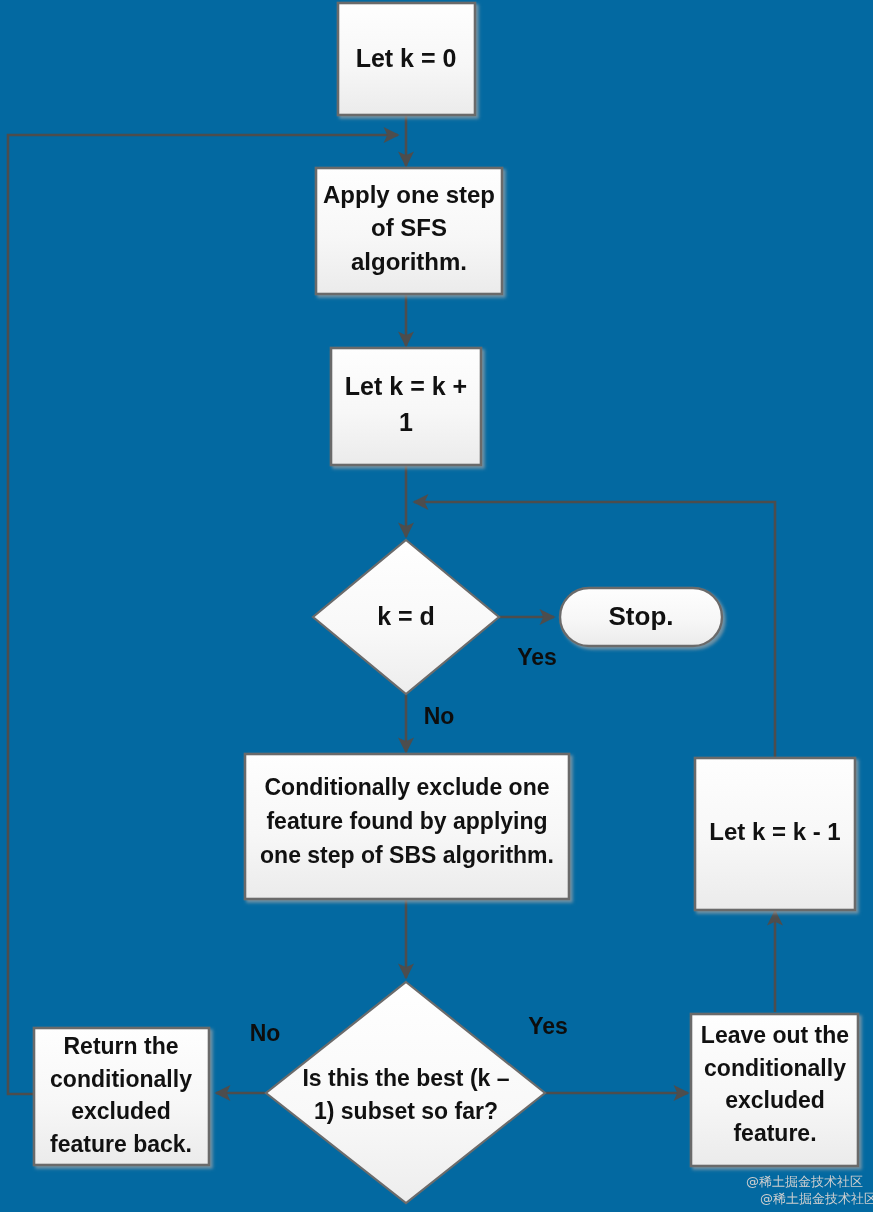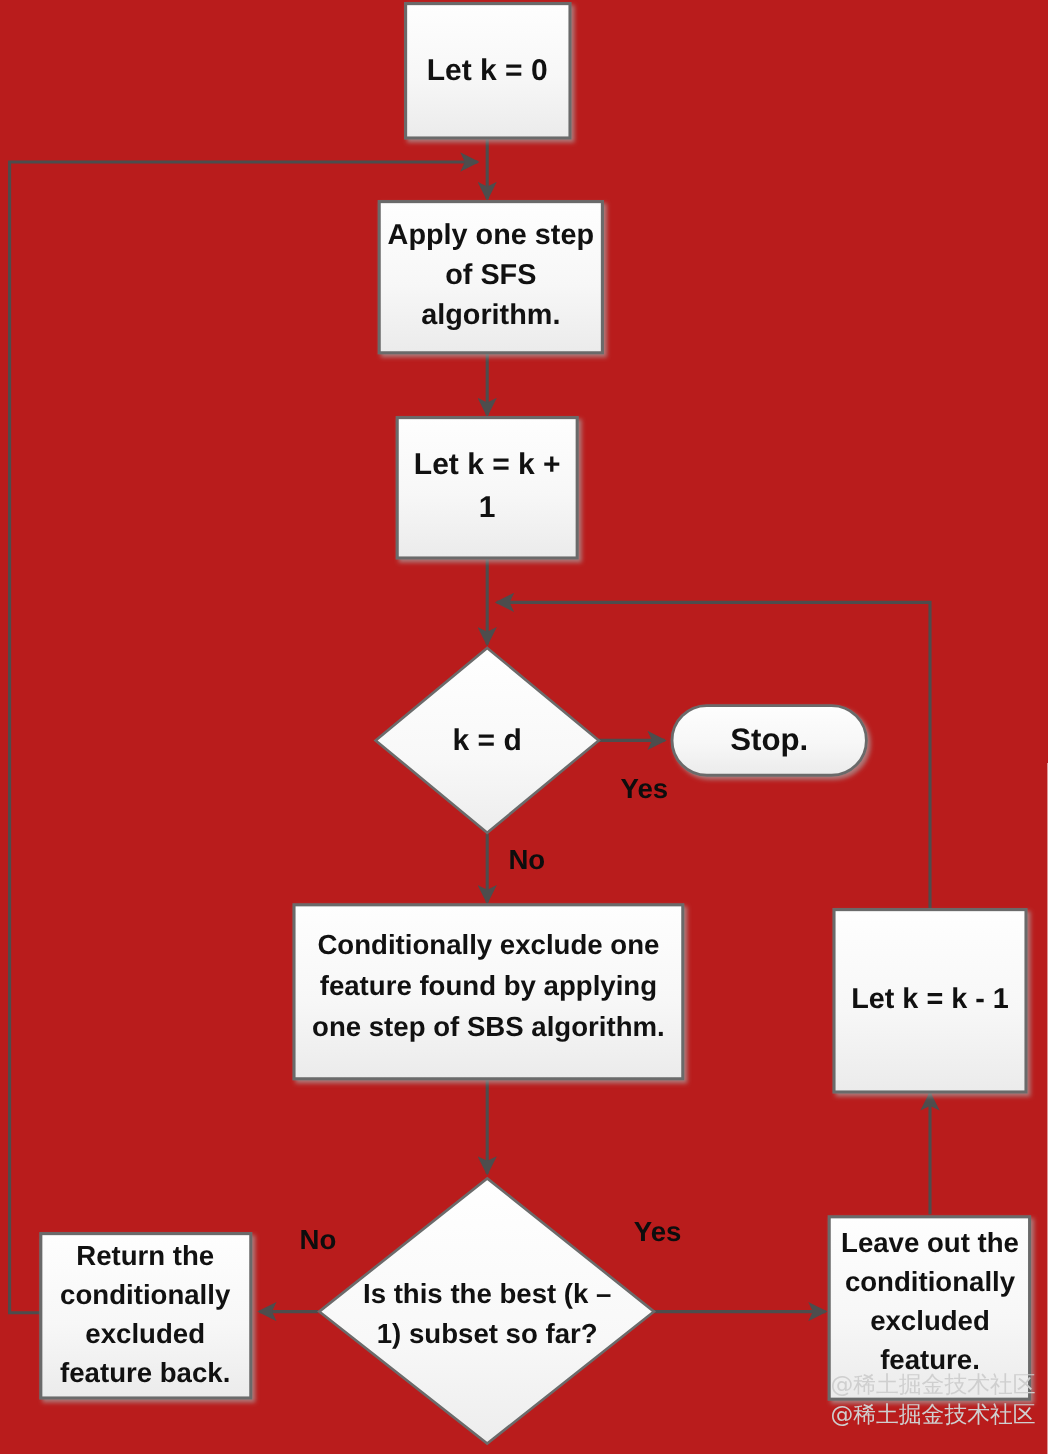--- a/index.html
+++ b/index.html
@@ -7,21 +7,21 @@
     padding: 0;
     background: #ffffff;
   }
   body {
     font-family: "Liberation Sans", "DejaVu Sans", sans-serif;
   }
   #flowchart-root {
     position: relative;
     width: 873px;
     height: 1212px;
-    background: #b91c1c;
+    background: #0369a1;
     overflow: hidden;
   }
   svg.canvas {
     position: absolute;
     left: 0;
     top: 0;
     width: 873px;
     height: 1212px;
   }
   .node-text {
@@ -55,23 +55,24 @@
     stroke-width: 2.4;
   }
   .connector {
     stroke: #4d4d4d;
     stroke-width: 2.6;
     fill: none;
   }
   .watermark {
     position: absolute;
     right: 10px;
-    bottom: 19px;
+    bottom: 4px;
+    text-align: right;
     color: #cfcfcf;
-    font-size: 19px;
+    font-size: 13px;
     line-height: 1.35;
     font-family: "DejaVu Sans", "Liberation Sans", sans-serif;
     user-select: none;
     pointer-events: none;
   }
   .watermark div:last-child { margin-right: -14px; }
 </style>
 </head>
 <body>
 

